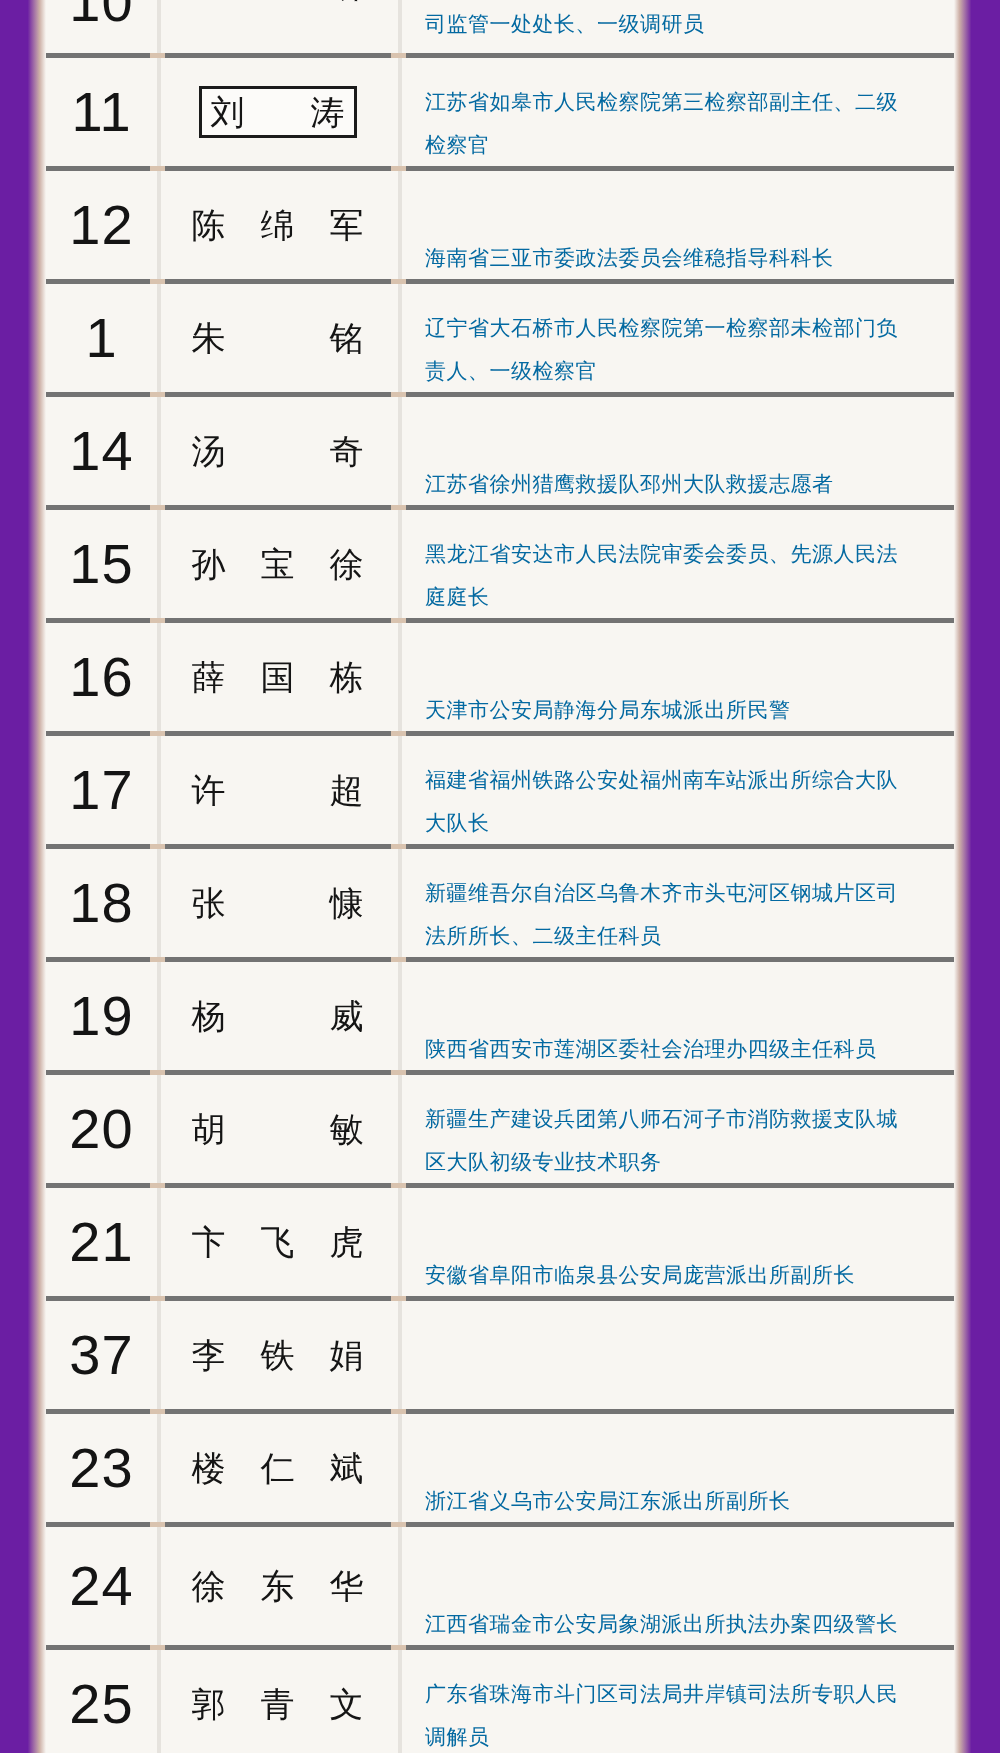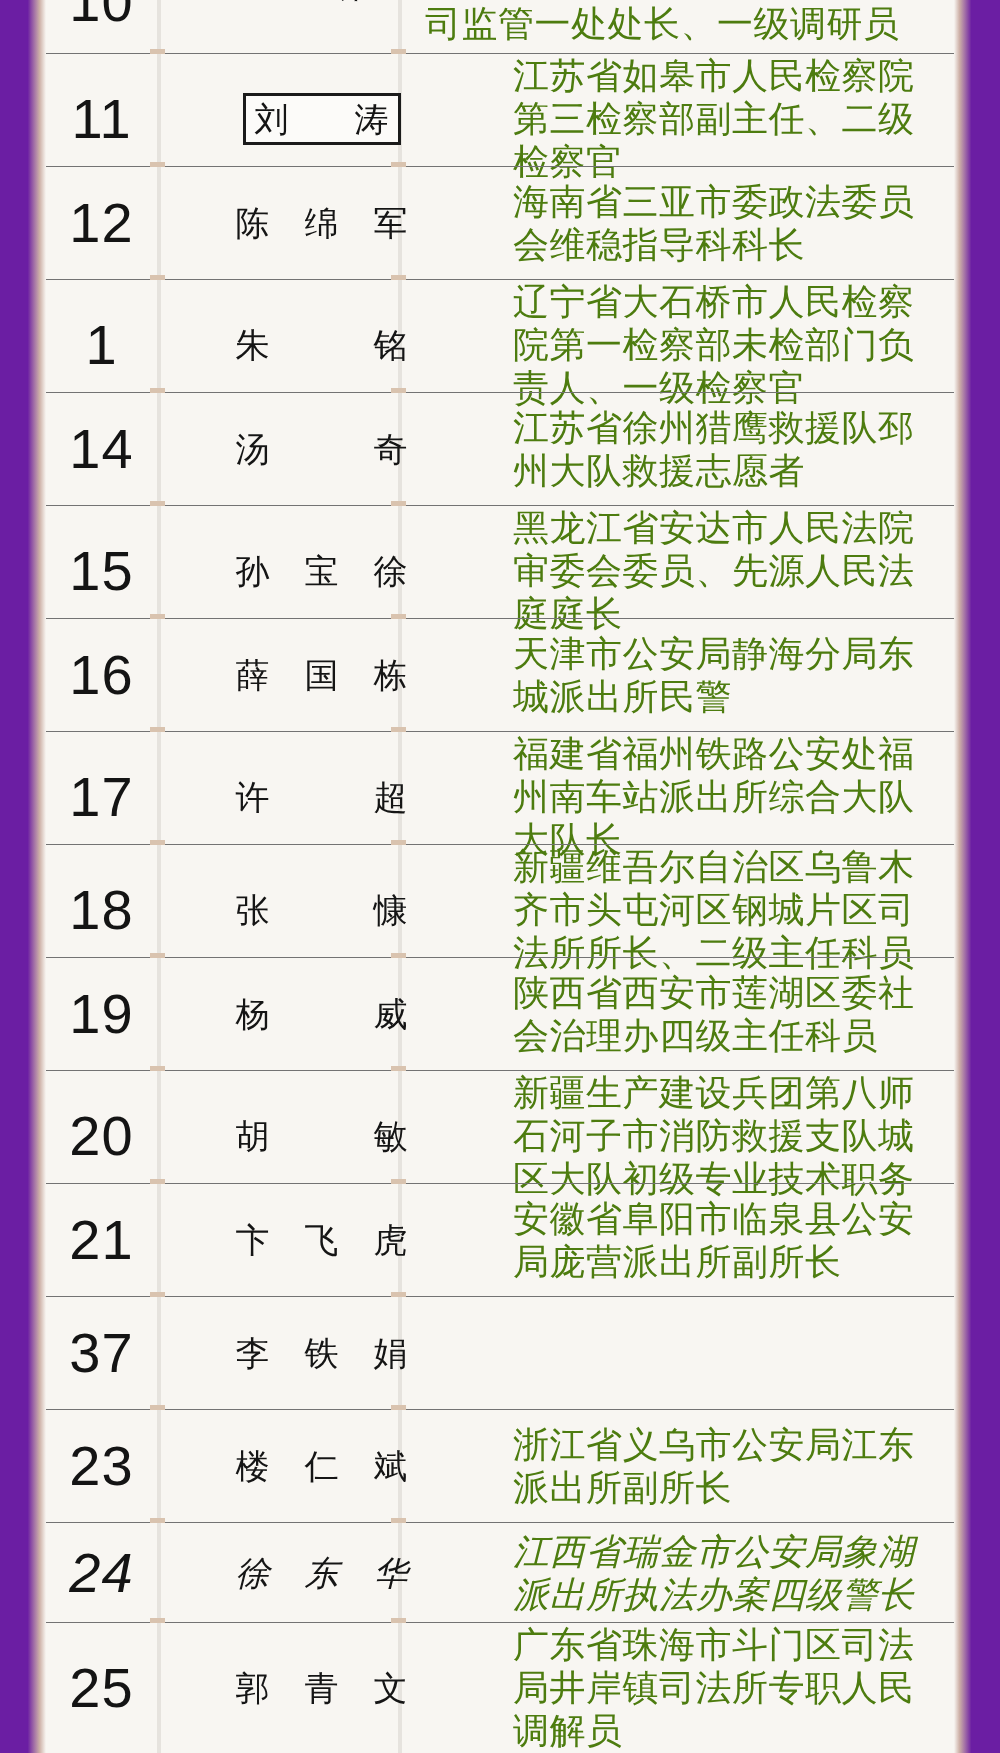--- a/index.html
+++ b/index.html
@@ -31,30 +31,30 @@
   .vline-1{left:111px;}
   .vline-2{left:352px;}
   .rows{position:relative;}
   .row{
     position:relative;
     display:grid;
     grid-template-columns:111px 241px 1fr;
     height:113px;
     box-sizing:border-box;
   }
-  .row + .row{border-top:1px solid #737373;gap:44px;}
+  .row + .row{border-top:5px solid #737373;}
   
   .row + .row::before,
   .row + .row::after{
     content:"";position:absolute;top:-5px;height:5px;width:15px;
     background:#D9C3AF;
   }
   .row + .row::before{left:104px;}
   .row + .row::after{left:345px;}
-  .row:nth-child(15){height:100px;font-style:italic;}  
+  .row:nth-child(15){height:123px;}  
   .cell{
     display:flex;align-items:center;
     box-sizing:border-box;
     color:#1B1B1B;
   }
   .cell-num{justify-content:center;}
   .cell-num span{
     font-size:56px;line-height:1;color:#141414;
     letter-spacing:1px;
   }
@@ -65,24 +65,24 @@
     text-align:justify;text-align-last:justify;
   }
   
   .name-inner.boxed{
     width:158px;
     border:3px solid #1B1B1B;
     padding:6px 9px;
     box-sizing:border-box;
     background:#FCFBF9;
   }
-  .cell-desc{padding-left:27px;padding-right:20px;}
+  .cell-desc{padding-left:27px;padding-right:20px;align-items:flex-end;}
   .desc-text{
     display:block;max-width:488px;
-    font-size:36px;line-height:43px;color:#4d7c0f;
+    font-size:21px;line-height:43px;color:#0369a1;
     letter-spacing:0.5px;
     word-break:break-all;
   }
   
   .row-partial{height:53px;}
   .row-partial .cell{align-items:flex-start;}
   .row-partial .cell-num span{margin-top:-26px;}
   .row-partial .name-inner{margin-top:-32px;}
   .row-partial .desc-text{margin-top:2px;}
 </style>

